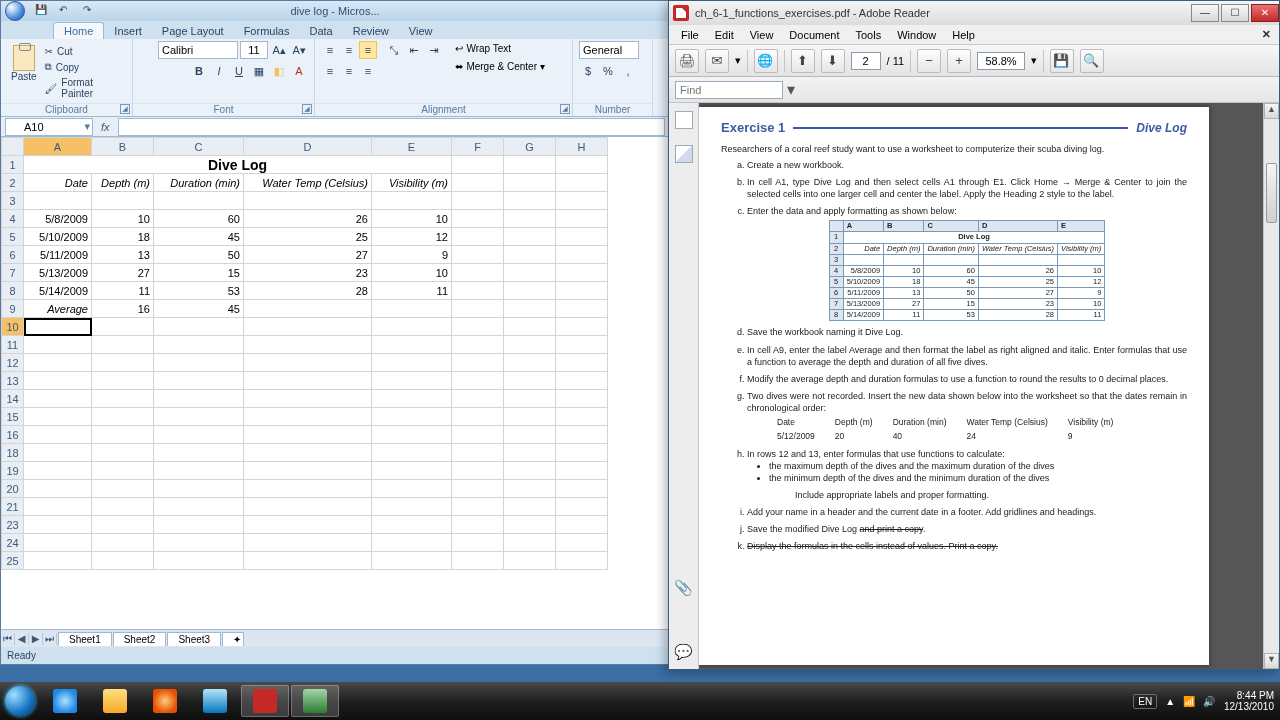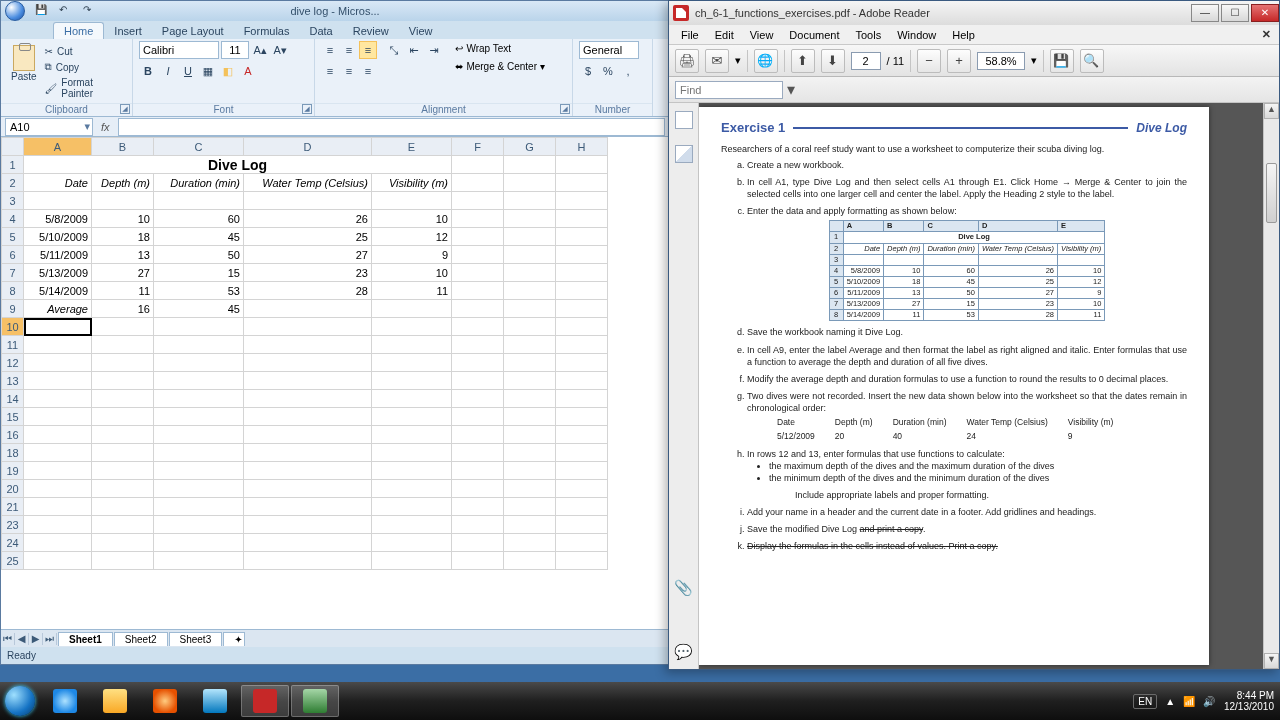--- a/index.html
+++ b/index.html
@@ -24,40 +24,40 @@
   .clip-big .ico::before { content:""; position:absolute; top:-3px; left:5px; width:10px; height:6px; border:1px solid #888; border-radius:2px;}
   .font-row { display:flex; align-items:center; gap:2px; margin-bottom:3px;}
   .font-name { width:80px; height:18px; border:1px solid #9db9d3; background:#fff; font-size:11px; padding-left:3px;}
   .font-size { width:28px; height:18px; border:1px solid #9db9d3; background:#fff; font-size:11px; text-align:center;}
   .btn { width:18px; height:18px; border:1px solid transparent; display:inline-flex; align-items:center; justify-content:center; font-size:11px; color:#2b4560;}
   .align-grid { display:grid; grid-template-columns:repeat(3,18px); gap:1px;}
   .num-sel { width:60px; height:18px; border:1px solid #9db9d3; background:#fff; font-size:11px; padding-left:3px;}
   .merge-btn { display:flex; align-items:center; gap:3px; font-size:10px; padding:1px 3px; border:1px solid transparent;}
   .wrap-btn { display:flex; align-items:center; gap:3px; font-size:10px; padding:1px 3px; border:1px solid transparent;}
   .namebox-row { height:20px; background:#e6eef7; display:flex; align-items:center; border-bottom:1px solid #9db9d3;}
-  .namebox { width:88px; height:18px; margin-left:4px; background:#fff; border:1px solid #9db9d3; font-size:11px; padding-left:4px; display:flex; align-items:center; justify-content:space-between;}
+  .namebox { width:88px; height:18px; margin-left:4px; background:#fff; border:1px solid #9db9d3; font-size:11px; padding-left:18px; display:flex; align-items:center; justify-content:space-between;}
   .namebox .dd { color:#5a7aa0; padding-right:2px;}
   .fx { padding:0 8px; color:#555; font-style:italic; font-size:11px;}
   .fbar { flex:1; height:18px; background:#fff; border:1px solid #9db9d3; margin-right:4px;}
   .grid-wrap { position:relative; background:#fff; height: calc(100% - 20px - 18px - 78px - 20px - 18px - 17px); overflow:hidden; }
   table.sheet { border-collapse:collapse; font-size:11px; color:#000; table-layout:fixed;}
   table.sheet th, table.sheet td { border:1px solid #d4d4d4; height:18px; padding:0 3px; }
   table.sheet thead th { background:#e9eef5; color:#3c5a78; font-weight:normal; text-align:center; position:sticky; top:0;}
   table.sheet tbody th { background:#e9eef5; color:#3c5a78; font-weight:normal; text-align:center; width:22px;}
   .selcell { outline:2px solid #000; outline-offset:-2px;}
   .hdr-sel { background:#f6c066 !important; }
   .diveTitle { font-weight:bold; font-size:14px; text-align:center;}
   .hdrCell { font-style:italic; text-align:right;}
   .num { text-align:right;}
   .avg { font-style:italic; text-align:right;}
   .sheet-tabs { height:18px; background:#dbe6f1; display:flex; align-items:center; font-size:10px; border-top:1px solid #9db9d3;}
   .sheet-tabs .nav { display:flex;}
   .sheet-tabs .nav span { width:14px; text-align:center; color:#3c5a78; border-right:1px solid #b8c8da;}
   .sheet-tab { padding:1px 10px; background:#fff; border:1px solid #9db9d3; border-bottom:none; margin-left:1px;}
-  .sheet-tab.active { font-weight:bold;}
+  .sheet-tab.active { font-weight:normal;}
   .statusbar { height:17px; background:#cfe1ef; font-size:10px; color:#2b4560; padding-left:6px; display:flex; align-items:center;}
 
   
   .reader { position:absolute; left:668px; top:0; width:612px; height:670px; background:#f0f0f0; border:1px solid #3a5a80; box-shadow:-3px 3px 10px rgba(0,0,0,0.3);}
   .reader-title { height:24px; background:linear-gradient(#f5f5f5,#dcdcdc); display:flex; align-items:center; font-size:11px; color:#333; padding-left:4px; gap:6px;}
   .reader-title .ico { width:16px; height:16px; background:#c62828; border-radius:2px; position:relative; }
   .reader-title .ico::after{content:"";position:absolute;inset:3px;background:#fff;clip-path:polygon(0 0,60% 0,100% 40%,100% 100%,0 100%); }
   .winbtns { margin-left:auto; display:flex;}
   .winbtn { width:28px; height:18px; border:1px solid #888; background:linear-gradient(#f8f8f8,#d8d8d8); margin-left:2px; font-size:10px; text-align:center; line-height:16px;}
   .winbtn.close { background:linear-gradient(#e57373,#c62828); color:#fff; border-color:#8a1f1f;}
@@ -156,21 +156,21 @@
             </div>
           <div class="clip-btn">
               <span>🖌</span>
               <span>Format Painter</span>
             </div>
         </div>
       </div>
       <div class="lbl">Clipboard</div>
       <div class="dlg">◢</div>
     </div>
-    <div class="rgroup" style="width:182px;">
+    <div class="rgroup" style="width:182px;align-items:flex-end;">
       <div class="font-row">
         <input class="font-name" value="Calibri" style="">
         <input class="font-size" value="11" style="">
         <span class="btn">A▴</span>
         <span class="btn">A▾</span>
       </div>
       <div class="font-row">
         <span class="btn">
             <b>B</b>
           </span>

